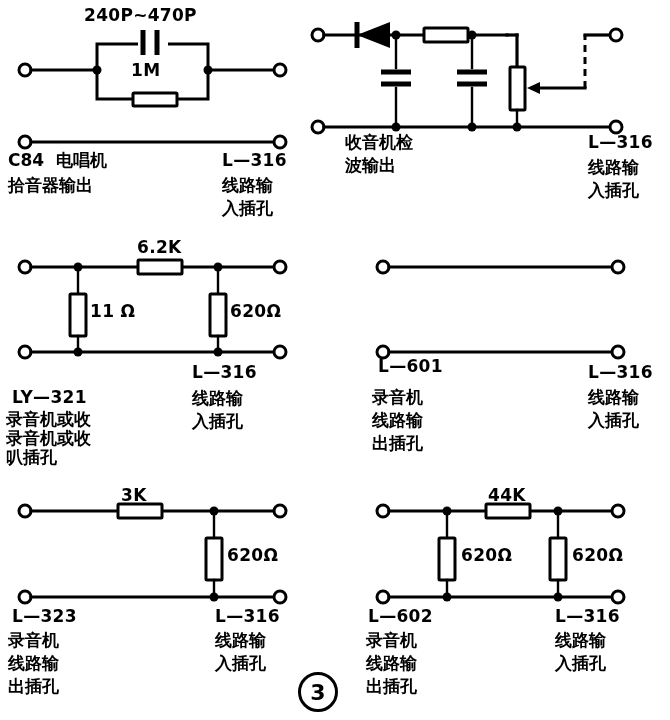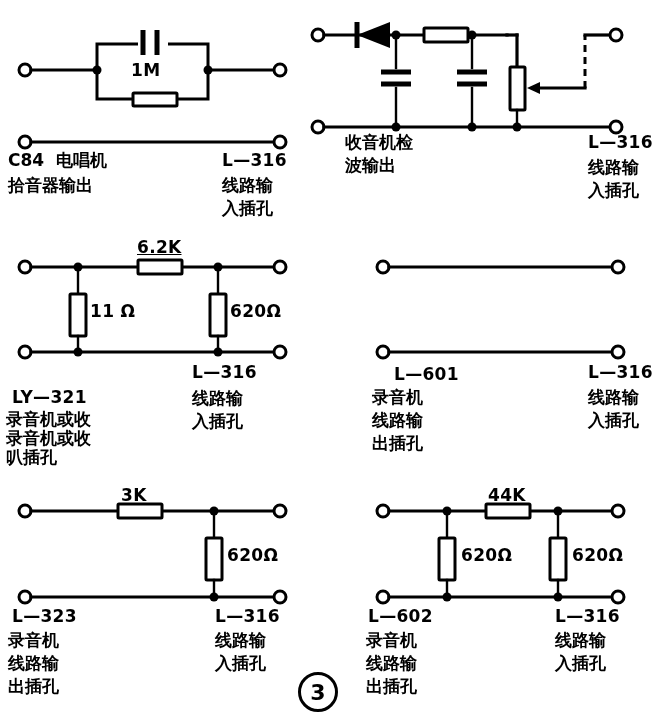--- a/index.html
+++ b/index.html
@@ -259,45 +259,46 @@
       <line class="wire-thin" x1="558" y1="580" x2="558" y2="597"></line>
 
       <circle class="term" cx="383" cy="597" r="6"></circle>
       <line class="wire" x1="389" y1="597" x2="612" y2="597"></line>
       <circle class="node" cx="447" cy="597" r="4.5"></circle>
       <circle class="node" cx="558" cy="597" r="4.5"></circle>
       <circle class="term" cx="618" cy="597" r="6"></circle>
     </g>
   </svg>
 
+  <div class="lbl lbl-val" style="left:84px; top:5px;">240P~470P</div>
   <div class="lbl lbl-val" style="left:131px; top:60px;">1M</div>
   <div class="lbl lbl-cjk" style="left:8px; top:150px;">C84  电唱机</div>
   <div class="lbl lbl-cjk" style="left:8px; top:175px;">拾音器输出</div>
   <div class="lbl lbl-code" style="left:222px; top:150px;">L—316</div>
   <div class="lbl lbl-cjk" style="left:222px; top:175px;">线路输</div>
   <div class="lbl lbl-cjk" style="left:222px; top:198px;">入插孔</div>
 
   <div class="lbl lbl-cjk" style="left:345px; top:132px;">收音机检</div>
   <div class="lbl lbl-cjk" style="left:345px; top:155px;">波输出</div>
   <div class="lbl lbl-code" style="left:588px; top:132px;">L—316</div>
   <div class="lbl lbl-cjk" style="left:588px; top:157px;">线路输</div>
   <div class="lbl lbl-cjk" style="left:588px; top:180px;">入插孔</div>
 
-  <div class="lbl lbl-val" style="left:137px; top:237px;text-decoration:underline;">6.2K</div>
+  <div class="lbl lbl-val" style="left:137px; top:237px;">6.2K</div>
   <div class="lbl lbl-val" style="left:90px; top:301px;">11 Ω</div>
   <div class="lbl lbl-val" style="left:230px; top:301px;">620Ω</div>
   <div class="lbl lbl-code" style="left:12px; top:387px;">LY—321</div>
   <div class="lbl lbl-cjk" style="left:6px; top:409px;">录音机或收</div>
   <div class="lbl lbl-cjk" style="left:6px; top:428px;">录音机或收</div>
   <div class="lbl lbl-cjk" style="left:6px; top:447px;">叭插孔</div>
   <div class="lbl lbl-code" style="left:192px; top:362px;">L—316</div>
   <div class="lbl lbl-cjk" style="left:192px; top:388px;">线路输</div>
   <div class="lbl lbl-cjk" style="left:192px; top:411px;">入插孔</div>
 
-  <div class="lbl lbl-code" style="left:378px; top:364px;margin-left:16px;">L—601</div>
+  <div class="lbl lbl-code" style="left:378px; top:356px;">L—601</div>
   <div class="lbl lbl-cjk" style="left:372px; top:387px;">录音机</div>
   <div class="lbl lbl-cjk" style="left:372px; top:410px;">线路输</div>
   <div class="lbl lbl-cjk" style="left:372px; top:433px;">出插孔</div>
   <div class="lbl lbl-code" style="left:588px; top:362px;">L—316</div>
   <div class="lbl lbl-cjk" style="left:588px; top:387px;">线路输</div>
   <div class="lbl lbl-cjk" style="left:588px; top:410px;">入插孔</div>
 
   <div class="lbl lbl-val" style="left:121px; top:485px;">3K</div>
   <div class="lbl lbl-val" style="left:227px; top:545px;">620Ω</div>
   <div class="lbl lbl-code" style="left:12px; top:606px;">L—323</div>

